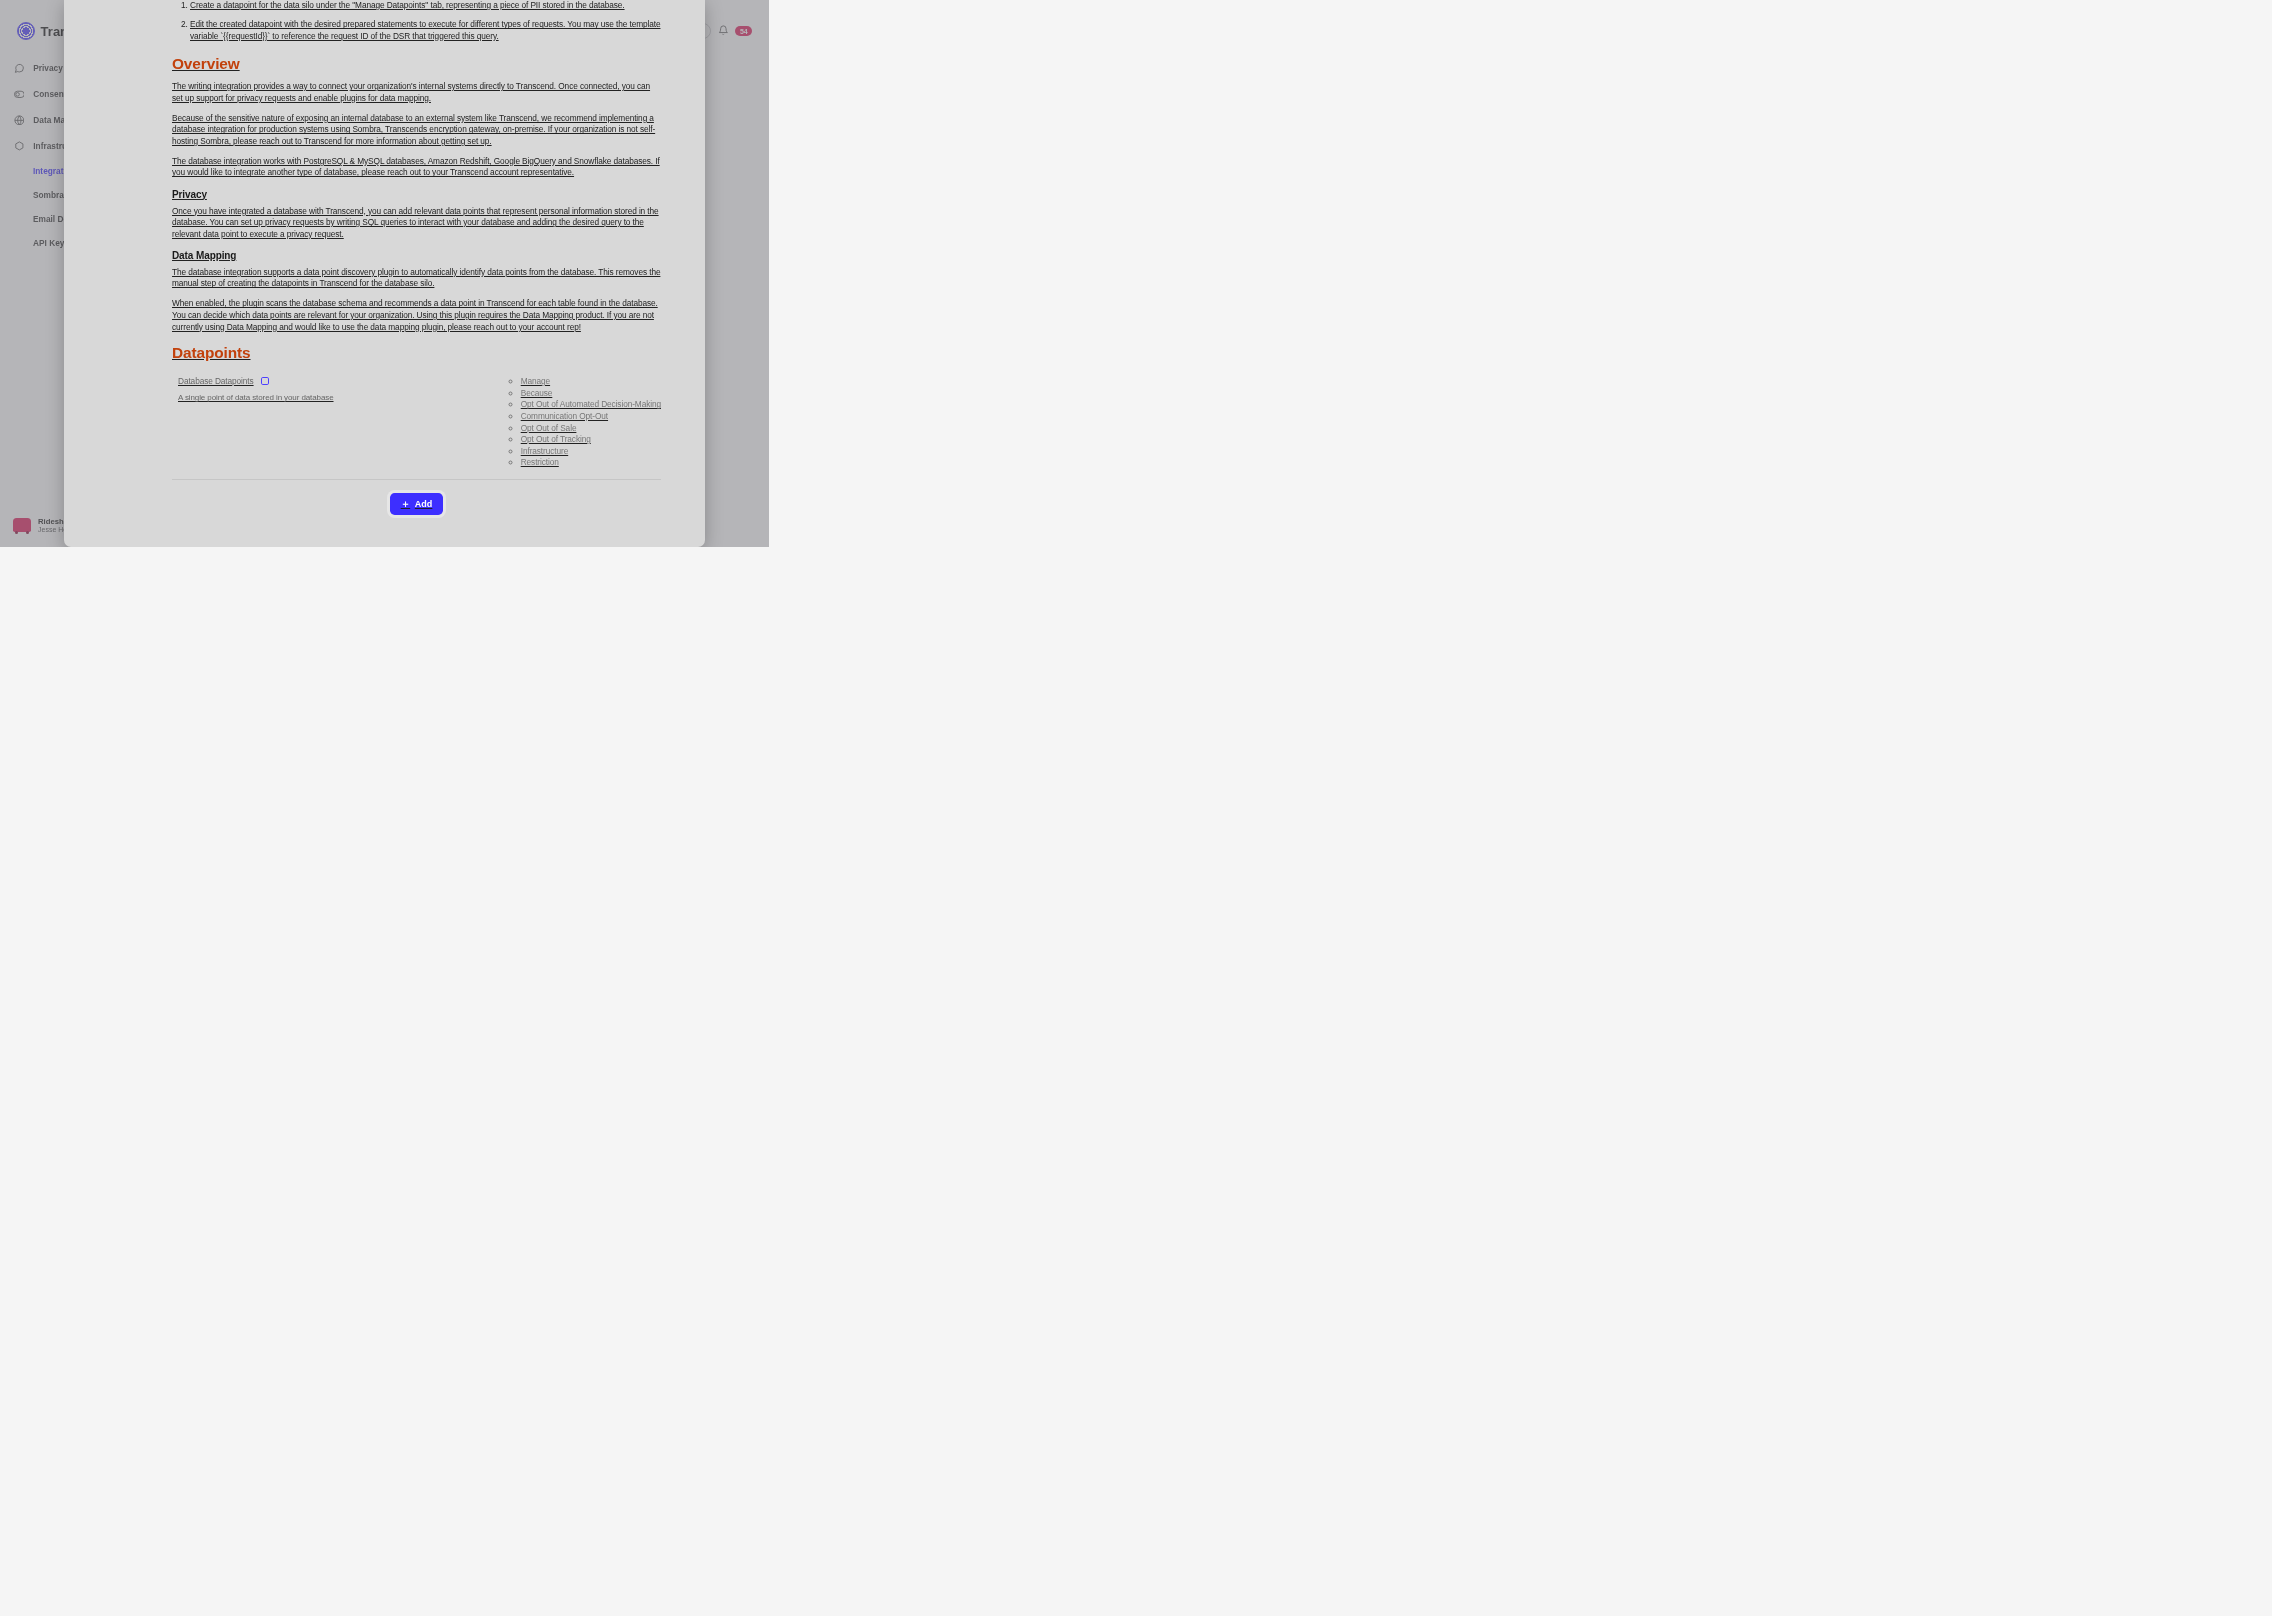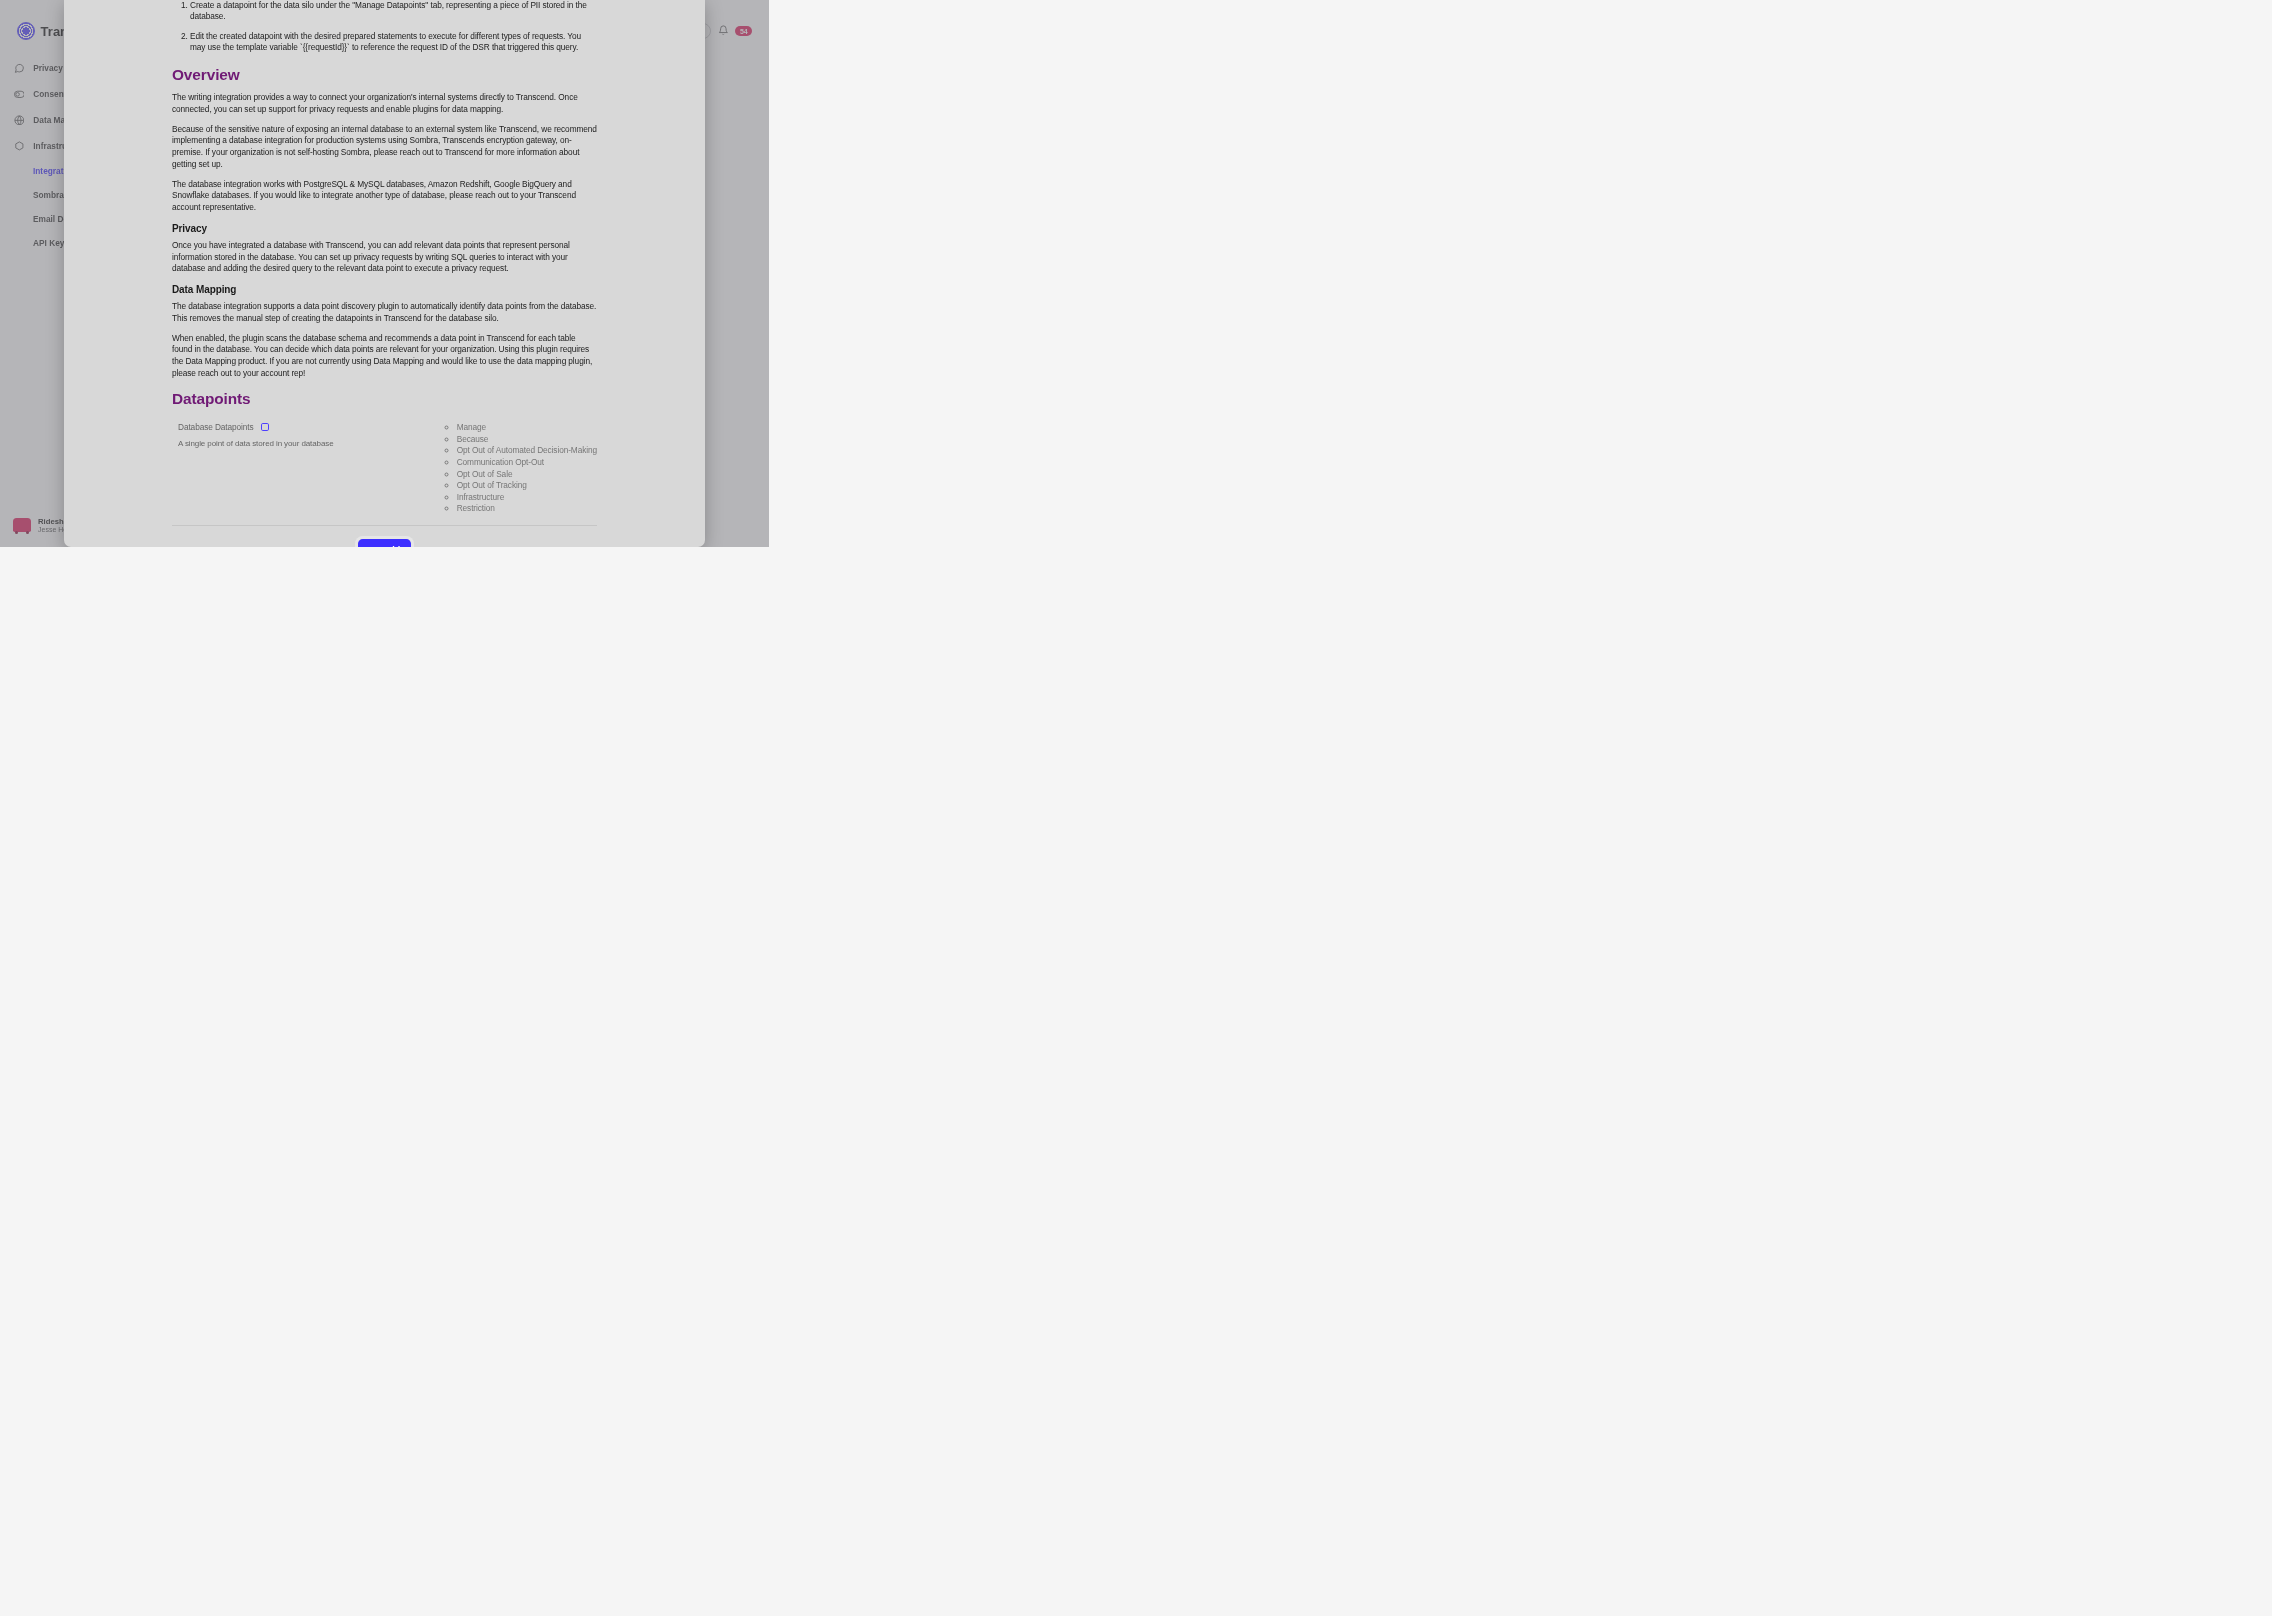--- a/index.html
+++ b/index.html
@@ -89,29 +89,30 @@
     position: absolute;
     left: 64px; right: 64px; top: 0; bottom: 0;
     background: #d8d8d8;
     border-radius: 0 0 7px 7px;
     overflow: hidden;
     display: flex;
     flex-direction: column;
     box-shadow: 0 4.7px 18px rgba(0,0,0,.25);
   }
   .modal-inner {
-    padding: 0 108px 18px 108px;
+    padding: 0 44px 18px 108px;
     overflow-y: auto;
     font-size: 8.3px;
     color: #222;
     letter-spacing: -0.1px;
+    text-decoration: underline;
   }
   .modal-inner ol { padding-left: 18px; margin-bottom: 13px;}
   .modal-inner ol li { margin-bottom: 8.3px; line-height: 1.35; }
-  .modal-inner h2 { font-size: 15.4px; font-weight: 800; margin: 10.7px 0 8.3px; color:#701a75;}
+  .modal-inner h2 { font-size: 15.4px; font-weight: 800; margin: 10.7px 0 8.3px; color:#c2410c;}
   .modal-inner h3 { font-size: 10px; font-weight: 700; margin: 9.5px 0 6px; color:#1a1a1a;}
   .modal-inner p { margin-bottom: 8.3px; line-height: 1.4; }
 
   .dp-section { margin-top: 4.7px; }
   .dp-row {
     display: flex; justify-content: space-between; align-items: flex-start;
     padding: 6px 0 6px 6px;
     gap: 12px;
   }
   .dp-left { max-width: 237px; }

